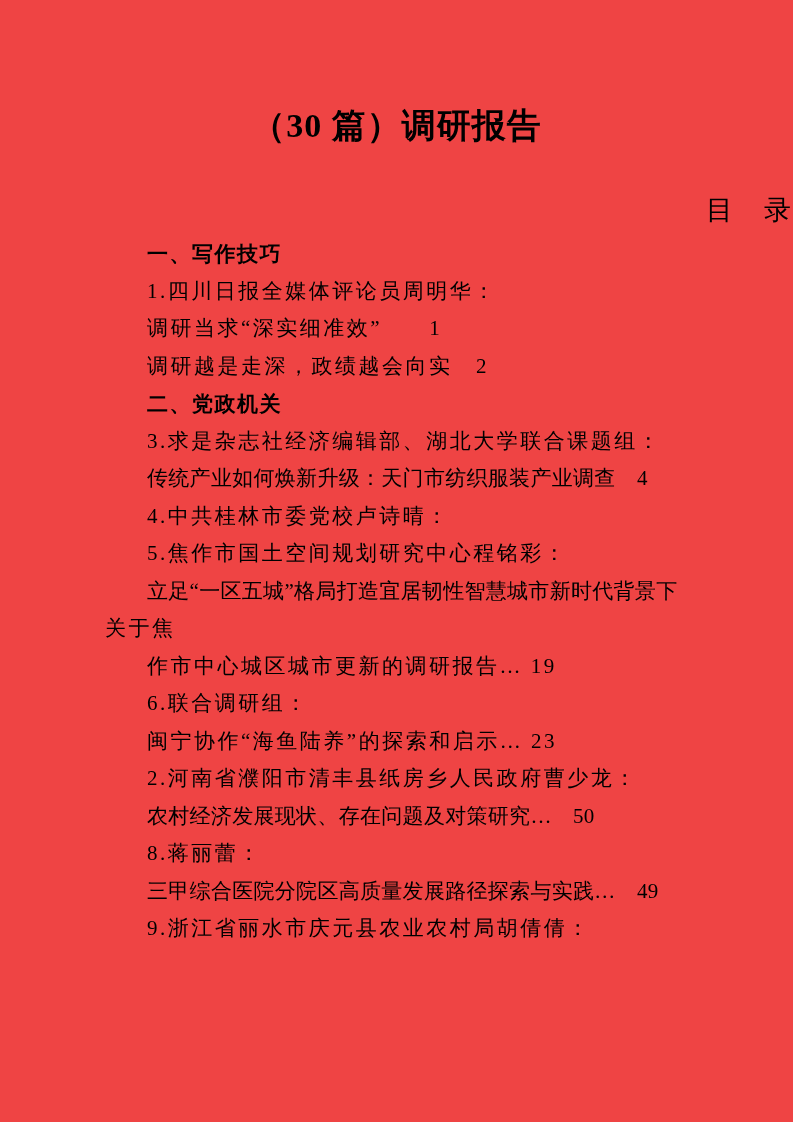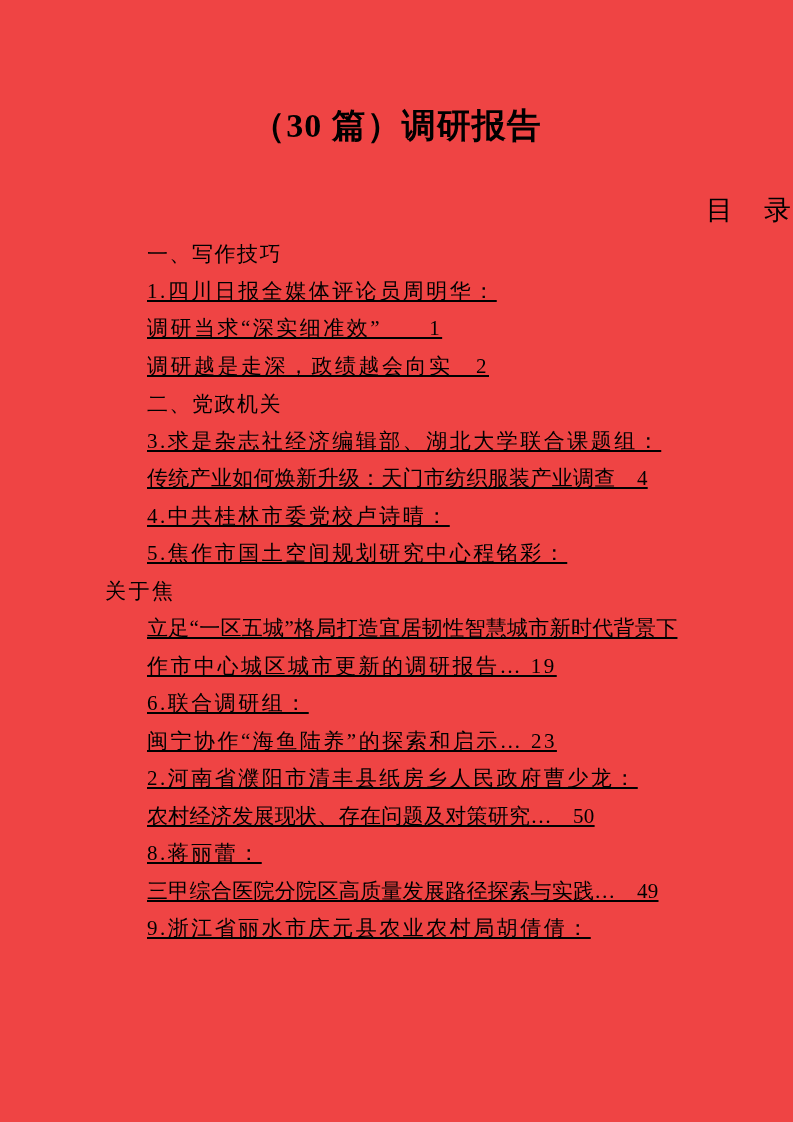--- a/index.html
+++ b/index.html
@@ -45,32 +45,31 @@
   }
   .line {
     height: 37.5px;
     line-height: 37.5px;
     font-size: 21px;
     letter-spacing: 2.5px;
     white-space: nowrap;
   }
   .line.item {
     padding-left: 42px;
-    text-decoration: underline;
   }
   .line.flush {
     padding-left: 0;
   }
   .line.tight {
     letter-spacing: 0.3px;
   }
   .line.sec {
     padding-left: 42px;
     font-family: "Liberation Sans", "DejaVu Sans", sans-serif;
-    font-weight: 400;
+    font-weight: 700;
     letter-spacing: 1.5px;
   }
 </style>
 </head>
 <body>
 
 <div class="page">
 
   <div class="doc-title">（30 篇）调研报告</div>
 
@@ -79,22 +78,22 @@
   <div class="toc">
     <div class="line sec">一、写作技巧</div>
     <div class="line item">1.四川日报全媒体评论员周明华：</div>
     <div class="line item">调研当求“深实细准效”　　1</div>
     <div class="line item">调研越是走深，政绩越会向实　2</div>
     <div class="line sec">二、党政机关</div>
     <div class="line item">3.求是杂志社经济编辑部、湖北大学联合课题组：</div>
     <div class="line item tight">传统产业如何焕新升级：天门市纺织服装产业调查　4</div>
     <div class="line item">4.中共桂林市委党校卢诗晴：</div>
     <div class="line item">5.焦作市国土空间规划研究中心程铭彩：</div>
+    <div class="line item tight">立足“一区五城”格局打造宜居韧性智慧城市新时代背景下</div>
     <div class="line flush">关于焦</div>
-    <div class="line item tight">立足“一区五城”格局打造宜居韧性智慧城市新时代背景下</div>
     <div class="line item">作市中心城区城市更新的调研报告… 19</div>
     <div class="line item">6.联合调研组：</div>
     <div class="line item">闽宁协作“海鱼陆养”的探索和启示… 23</div>
     <div class="line item">2.河南省濮阳市清丰县纸房乡人民政府曹少龙：</div>
     <div class="line item tight">农村经济发展现状、存在问题及对策研究…　50</div>
     <div class="line item">8.蒋丽蕾：</div>
     <div class="line item tight">三甲综合医院分院区高质量发展路径探索与实践…　49</div>
     <div class="line item">9.浙江省丽水市庆元县农业农村局胡倩倩：</div>
   </div>
 

